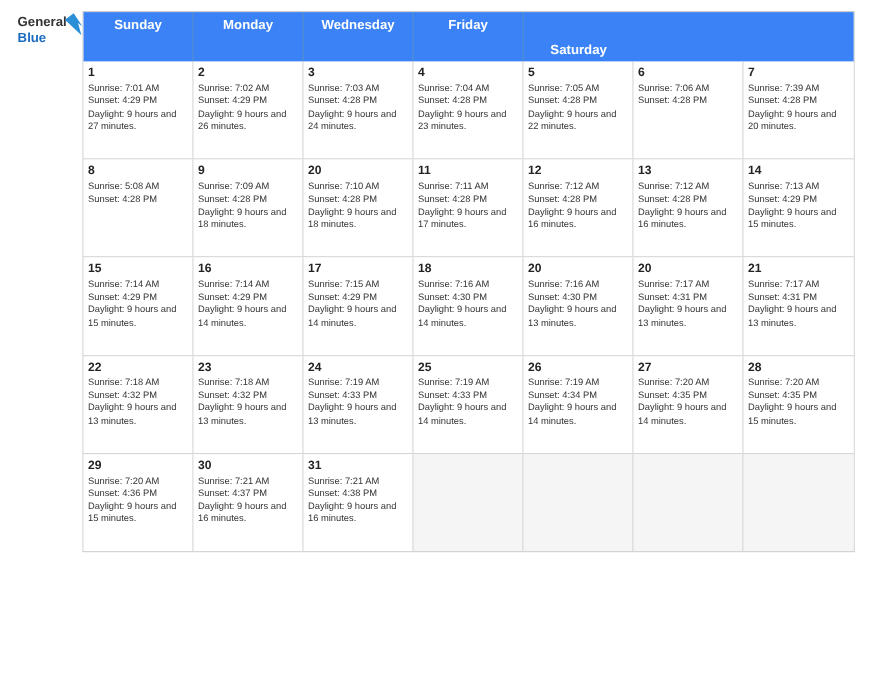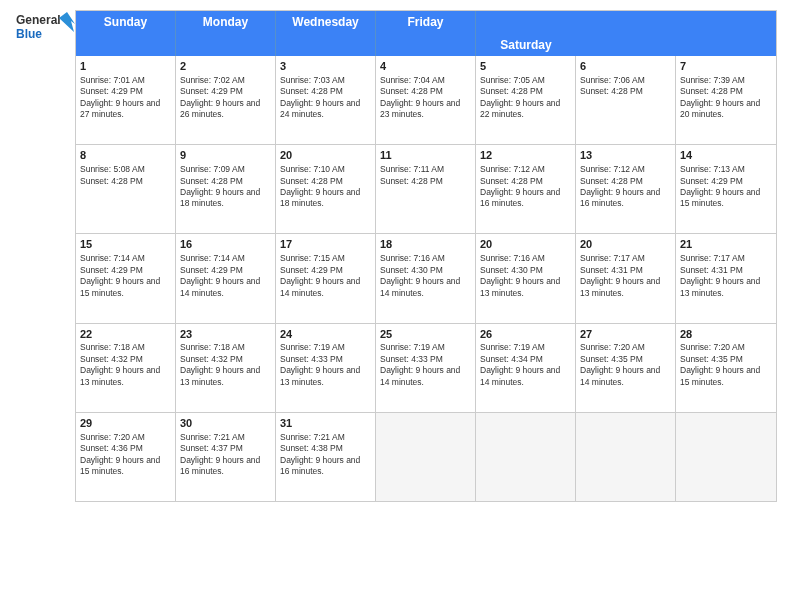--- a/index.html
+++ b/index.html
@@ -177,20 +177,21 @@
           <div class="cal-cell">
         <span class="day-num">20</span>
         <span>Sunrise: 7:10 AM</span><br>
         <span>Sunset: 4:28 PM</span><br>
         <span>Daylight: 9 hours and 18 minutes.</span>
       </div>
           <div class="cal-cell">
         <span class="day-num">11</span>
         <span>Sunrise: 7:11 AM</span><br>
         <span>Sunset: 4:28 PM</span><br>
+        <span>Daylight: 9 hours and 17 minutes.</span>
       </div>
           <div class="cal-cell">
         <span class="day-num">12</span>
         <span>Sunrise: 7:12 AM</span><br>
         <span>Sunset: 4:28 PM</span><br>
         <span>Daylight: 9 hours and 16 minutes.</span>
       </div>
           <div class="cal-cell">
         <span class="day-num">13</span>
         <span>Sunrise: 7:12 AM</span><br>

